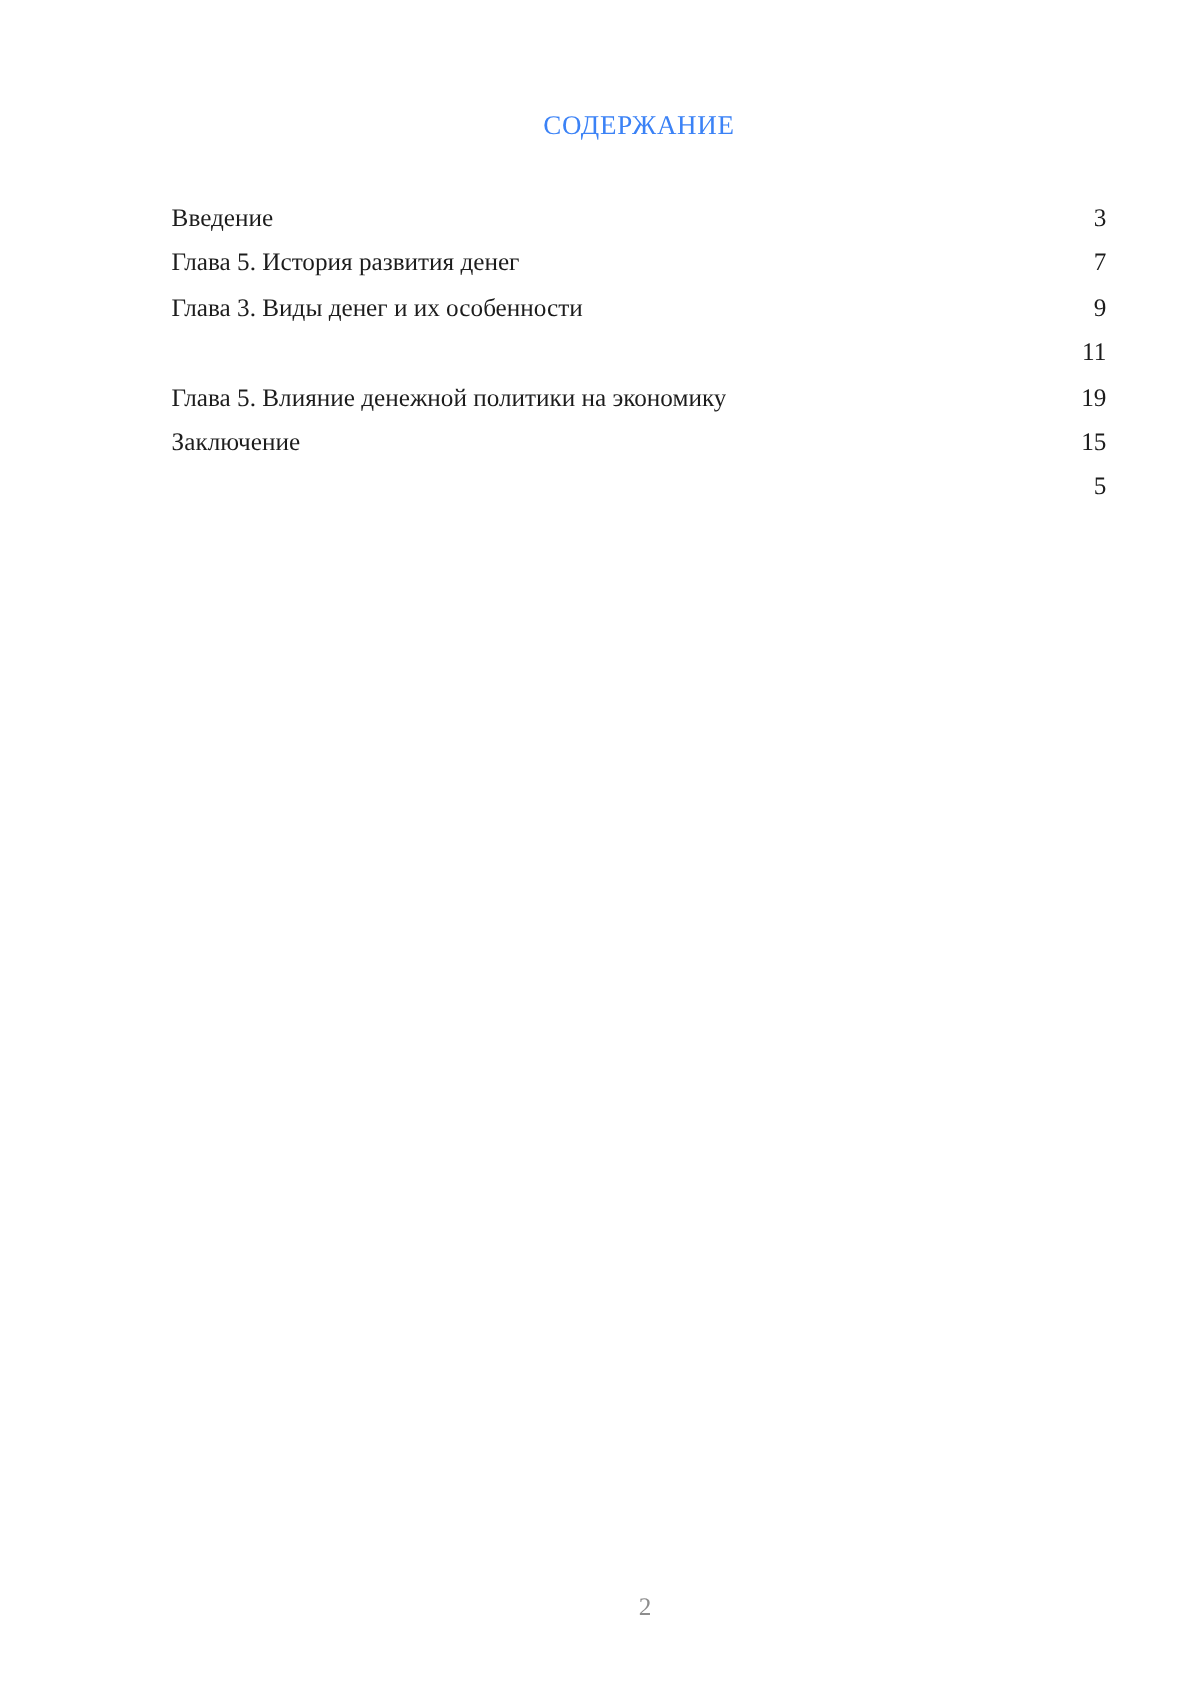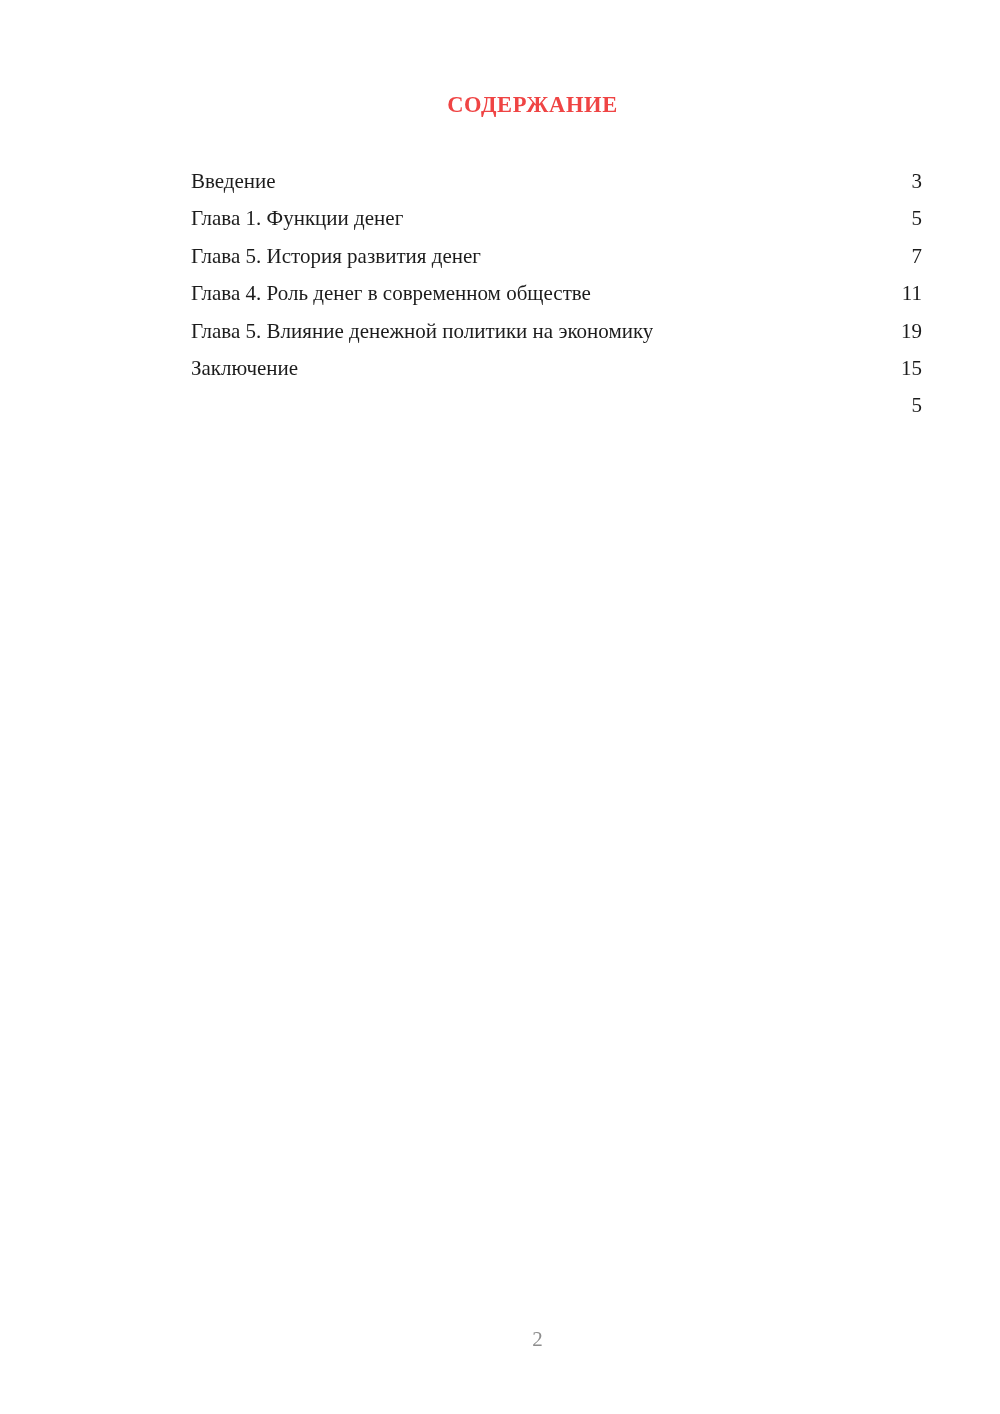--- a/index.html
+++ b/index.html
@@ -23,44 +23,43 @@
   }
 
   
   .doc-title {
     position: absolute;
     left: 143px;
     top: 91px;
     width: 779px;
     text-align: center;
     font-size: 22.5px;
-    font-weight: bold;
+    font-weight: normal;
     letter-spacing: 0.6px;
     line-height: 1.2;
-    color: #ef4444;
+    color: #3b82f6;
   }
 
   
   .toc {
     position: absolute;
     left: 143px;
     top: 168px;
     width: 779px;
   }
 
   .toc-row {
     display: flex;
     align-items: baseline;
     justify-content: space-between;
     height: 37.4px;
     font-size: 21px;
     line-height: 26px;
     color: #1c1c1c;
     white-space: nowrap;
-    margin-left: 48px;
   }
 
   .toc-title {
     flex: 0 1 auto;
     overflow: hidden;
     text-overflow: clip;
   }
 
   .toc-leader {
     flex: 1 1 auto;
@@ -93,31 +92,30 @@
   <div class="doc-title">СОДЕРЖАНИЕ</div>
 
   <div class="toc">
 
   <div class="toc-row">
         <span class="toc-title">Введение</span>
         <span class="toc-leader"></span>
         <span class="toc-page">3</span>
       </div>
       <div class="toc-row">
-        <span class="toc-title">Глава 1. Функции денег</span>
-        <span class="toc-leader"></span>
-        <span class="toc-page">5</span>
-      </div>
-      <div class="toc-row">
         <span class="toc-title">Глава 5. История развития денег</span>
         <span class="toc-leader"></span>
         <span class="toc-page">7</span>
       </div>
       <div class="toc-row">
-        <span class="toc-title">Глава 4. Роль денег в современном обществе</span>
+        <span class="toc-title">Глава 3. Виды денег и их особенности</span>
+        <span class="toc-leader"></span>
+        <span class="toc-page">9</span>
+      </div>
+      <div class="toc-row">
         <span class="toc-leader"></span>
         <span class="toc-page">11</span>
       </div>
       <div class="toc-row">
         <span class="toc-title">Глава 5. Влияние денежной политики на экономику</span>
         <span class="toc-leader"></span>
         <span class="toc-page">19</span>
       </div>
       <div class="toc-row">
         <span class="toc-title">Заключение</span>

